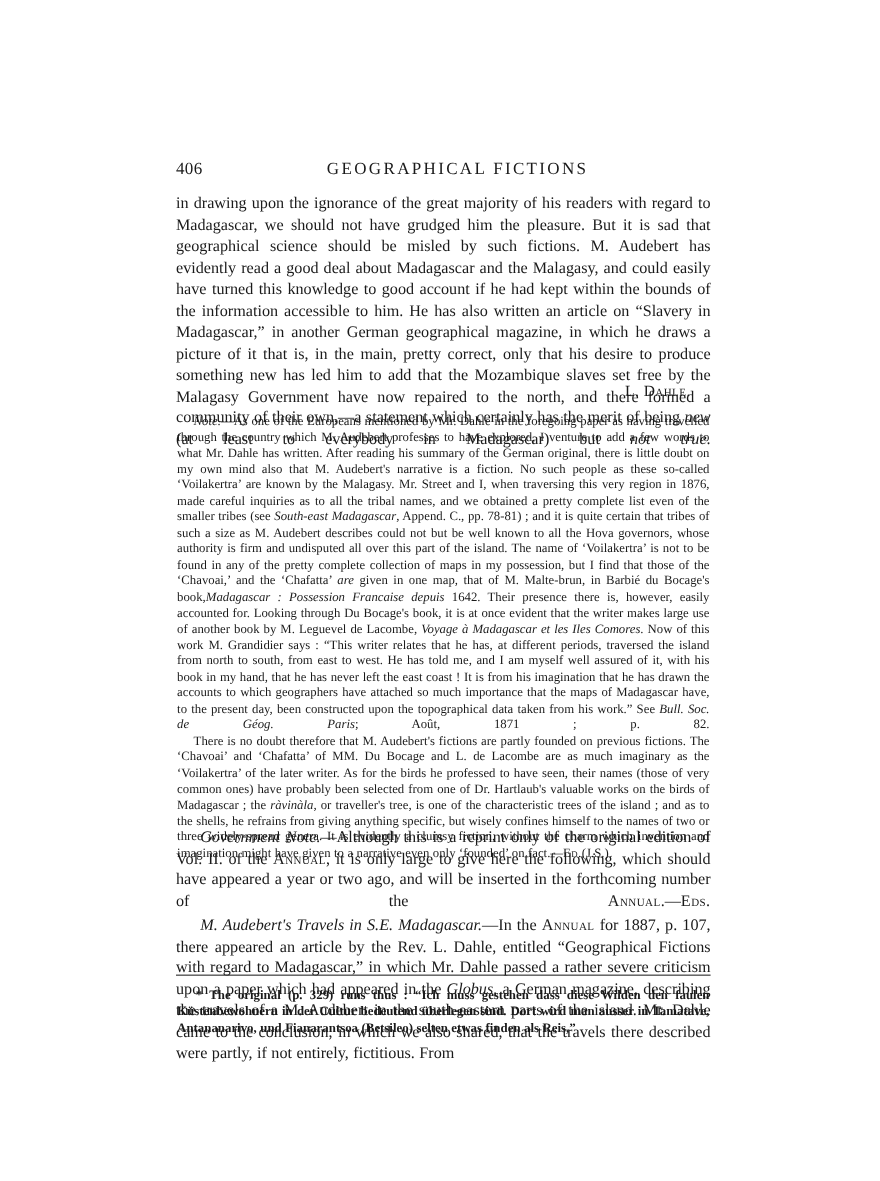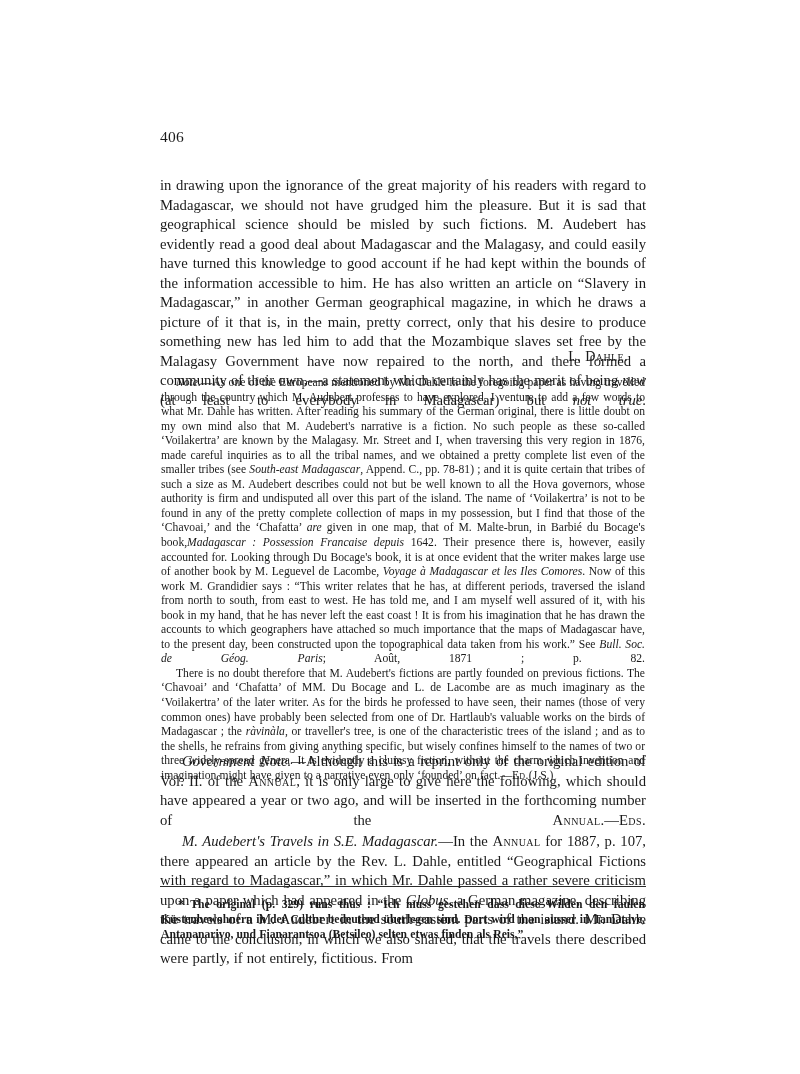--- a/index.html
+++ b/index.html
@@ -21,21 +21,21 @@
     left: 0;
     top: 0;
     width: 800px;
     height: 1074px;
   }
 
   
   .running-head {
     position: absolute;
     left: 160px;
-    top: 128px;
+    top: 145px;
     width: 486px;
     height: 22px;
     text-decoration: underline;
   }
   .folio {
     position: absolute;
     left: 0;
     top: 0;
     font-size: 15.5px;
     letter-spacing: 0.3px;
@@ -162,20 +162,21 @@
     letter-spacing: 0.4px;
   }
 </style>
 </head>
 <body>
 
 <div class="page">
 
   <div class="running-head">
     <span class="folio">406</span>
+    <span class="head-title">GEOGRAPHICAL FICTIONS</span>
   </div>
 
   <div class="body-block">
     <p><span>in drawing upon the ignorance of the great majority of his readers with regard to Madagascar, we should not have grudged him the pleasure. But it is sad that geographical science should be misled by such fictions. M. Audebert has evidently read a good deal about Madagascar and the Malagasy, and could easily have turned this knowledge to good account if he had kept within the bounds of the information accessible to him. He has also written an article on “Slavery in Madagascar,” in another German geographical magazine, in which he draws a picture of it that is, in the main, pretty correct, only that his desire to produce something new has led him to add that the Mozambique slaves set free by the Malagasy Government have now repaired to the north, and there formed a community of their own,—a statement which certainly has the merit of being </span><i>new</i><span> (at least to everybody in Madagascar) but </span><i>not true</i><span>.</span></p>
   </div>
 
   <div class="signature">
     <span class="sc">L. Dahle.</span>
   </div>
 

